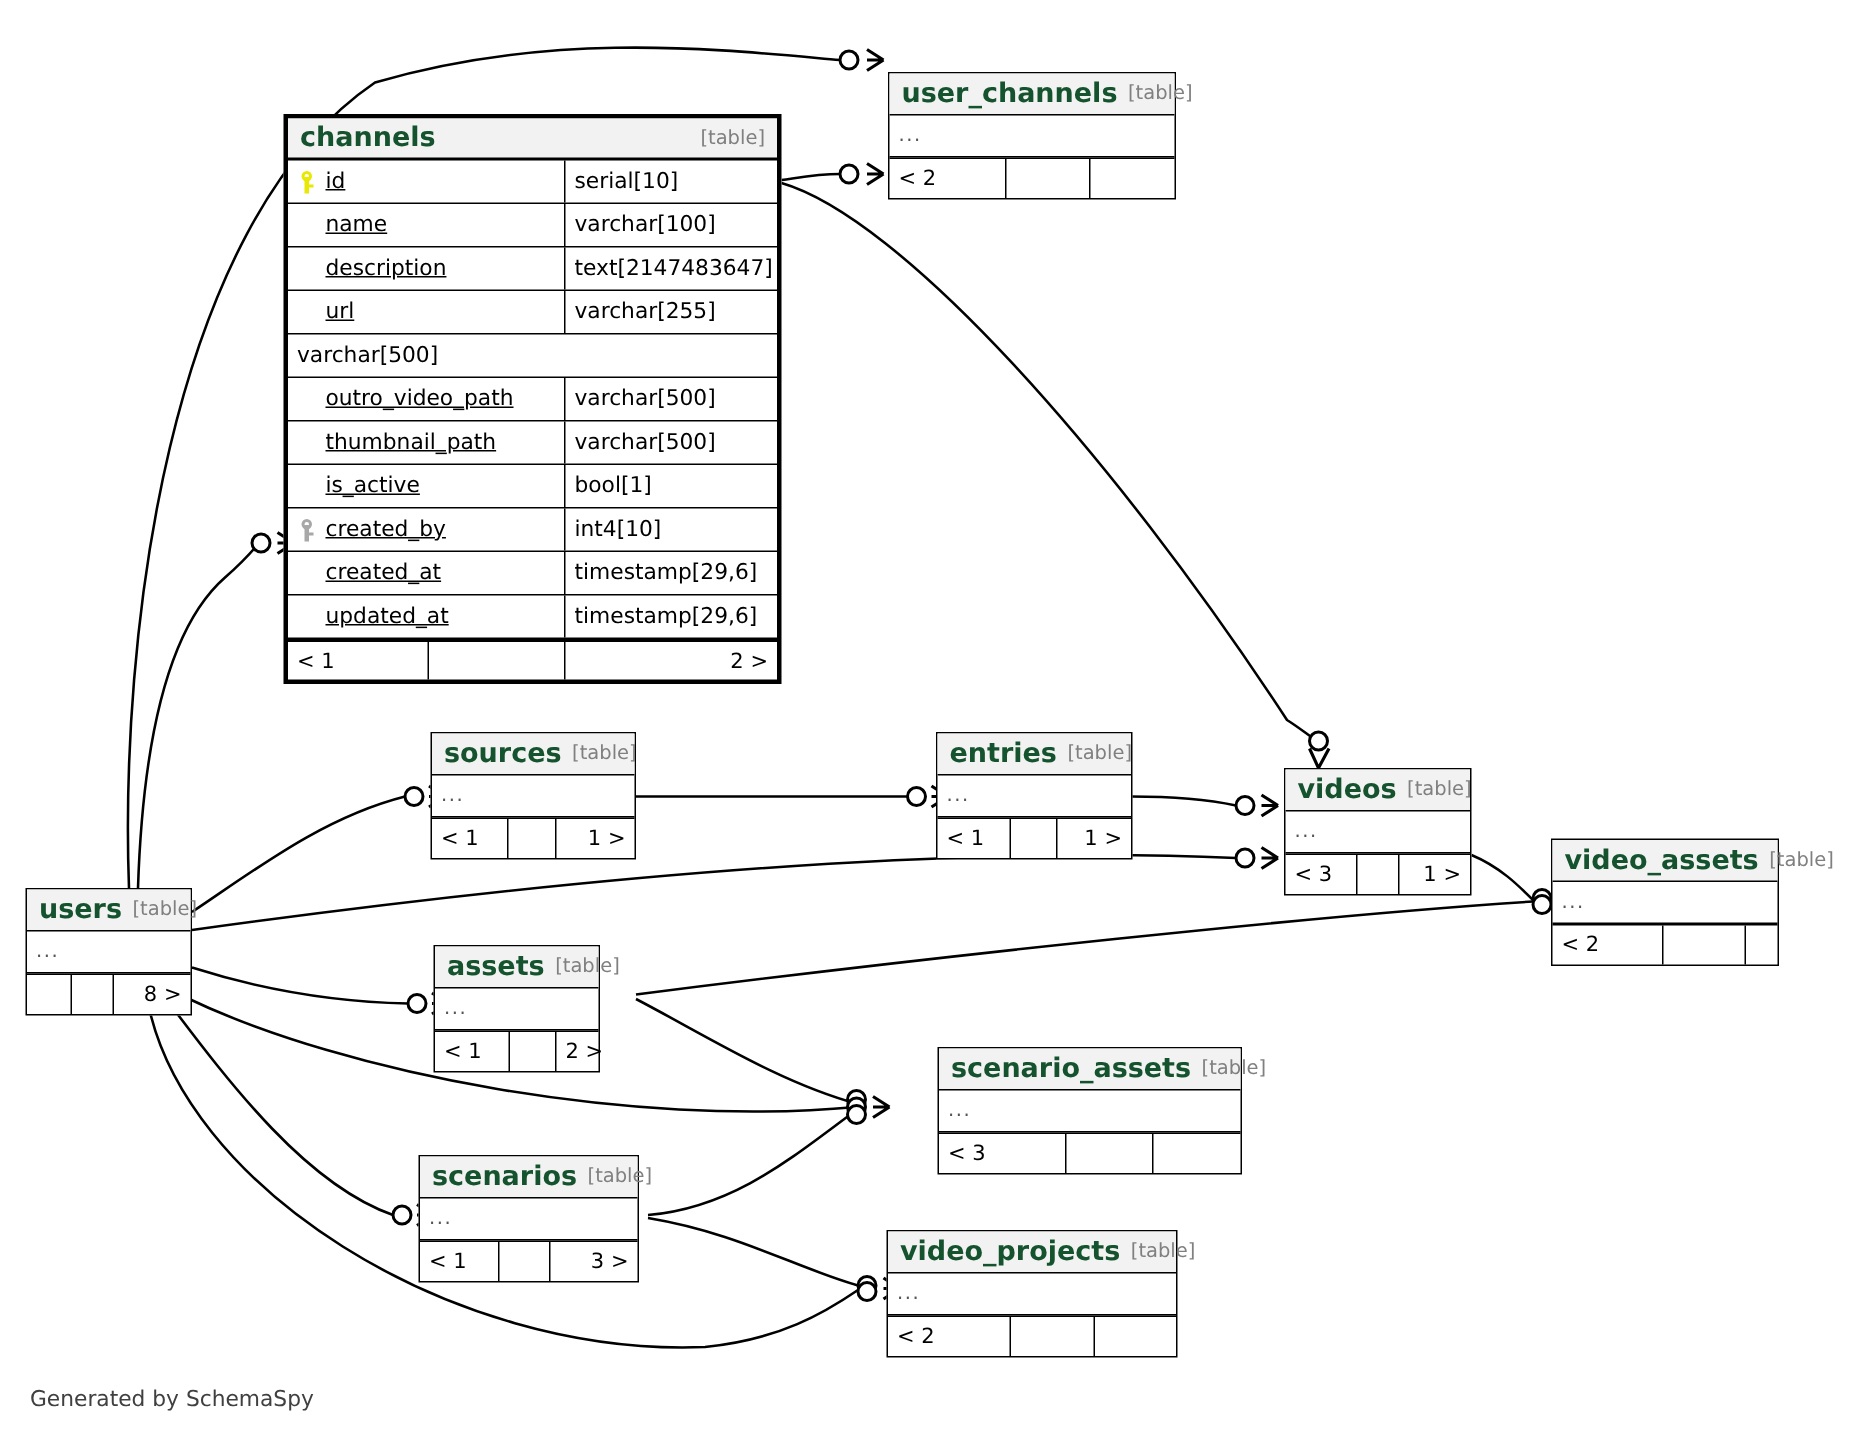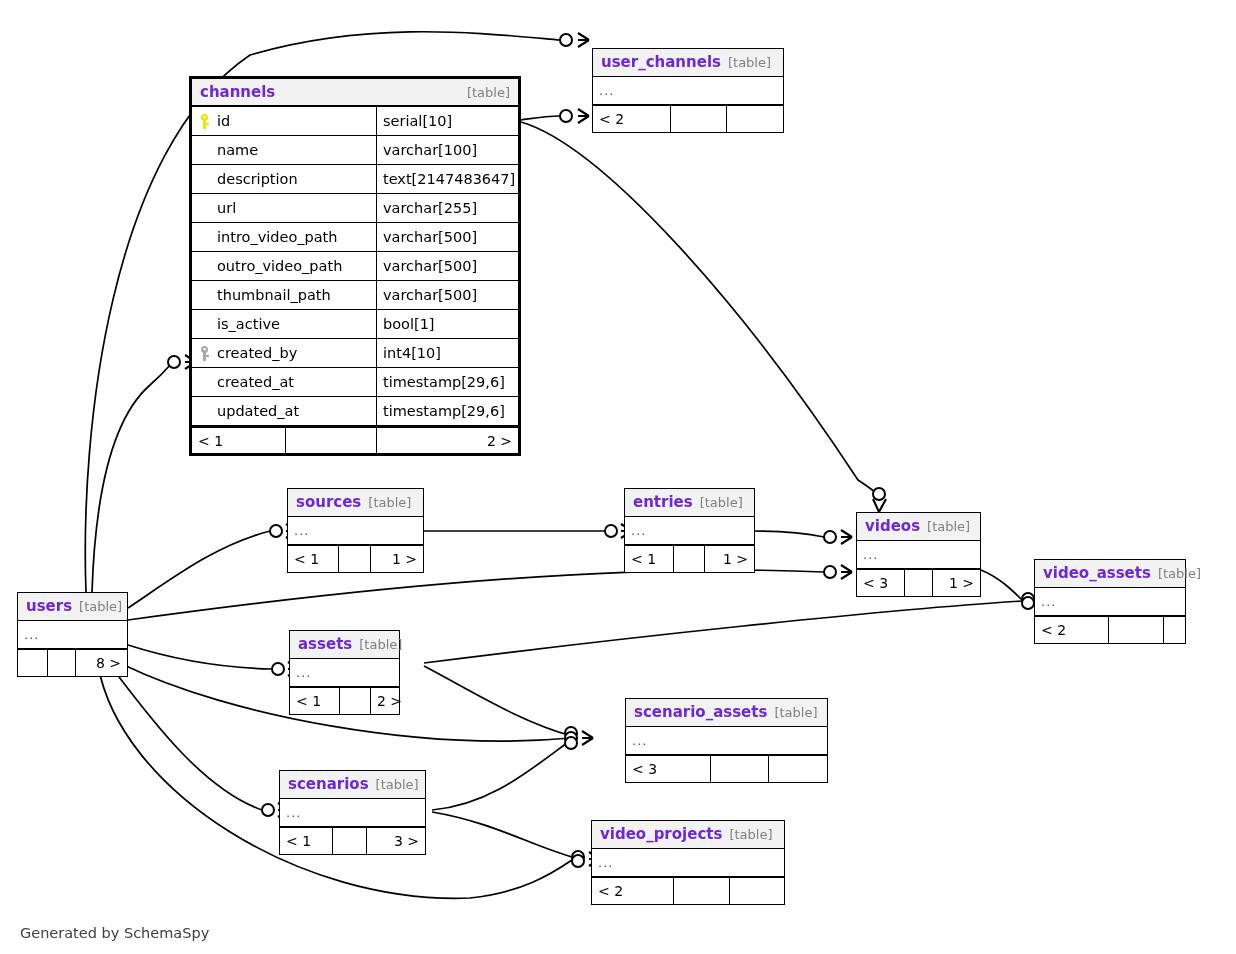--- a/index.html
+++ b/index.html
@@ -25,21 +25,21 @@
   .thead{
     background:#f2f2f2;
     border-bottom:1px solid #000;
     box-sizing:border-box;
     display:flex;align-items:center;
     padding:0 8px;
     height:28px;
     white-space:nowrap;
   }
   .tbl.focus .thead{border-bottom:2px solid #000;}
-  .tname{font-weight:bold;font-size:15px;color:#6d28d9;}
+  .tname{font-weight:bold;font-size:18px;color:#14532d;}
   .ttag{font-size:13px;color:#808080;margin-left:7px;}
   .thead.spread{justify-content:space-between;}
   .thead.spread .ttag{margin-left:12px;}
 
   
   .dots{
     height:28px;box-sizing:border-box;
     display:flex;align-items:center;
     padding:0 6px;
     border-bottom:1px solid #000;
@@ -52,20 +52,21 @@
     display:flex;align-items:stretch;
     border-bottom:1px solid #000;
   }
   .crow:last-of-type{border-bottom:1px solid #000;}
   .cname{
     flex:0 0 185px;box-sizing:border-box;
     border-right:1px solid #000;
     display:flex;align-items:center;
     padding-left:6px;gap:6px;
     font-size:14.5px;
+    text-decoration:underline;
   }
   .ctype{
     flex:1 1 auto;box-sizing:border-box;
     display:flex;align-items:center;
     padding-left:6px;
     font-size:14.5px;
   }
   .keyslot{width:13px;display:inline-flex;justify-content:center;align-items:center;}
 
   
@@ -237,24 +238,20 @@
 
     <div class="crow">
       <div class="cname">
         <span class="keyslot"></span>
         <span>url</span>
       </div>
       <div class="ctype">varchar[255]</div>
     </div>
 
     <div class="crow">
-      <div class="cname">
-        <span class="keyslot"></span>
-        <span>intro_video_path</span>
-      </div>
       <div class="ctype">varchar[500]</div>
     </div>
 
     <div class="crow">
       <div class="cname">
         <span class="keyslot"></span>
         <span>outro_video_path</span>
       </div>
       <div class="ctype">varchar[500]</div>
     </div>

